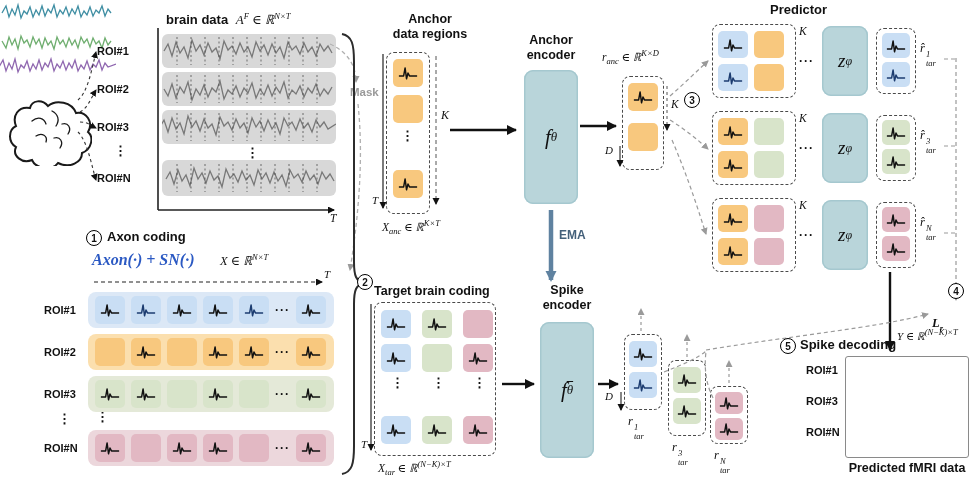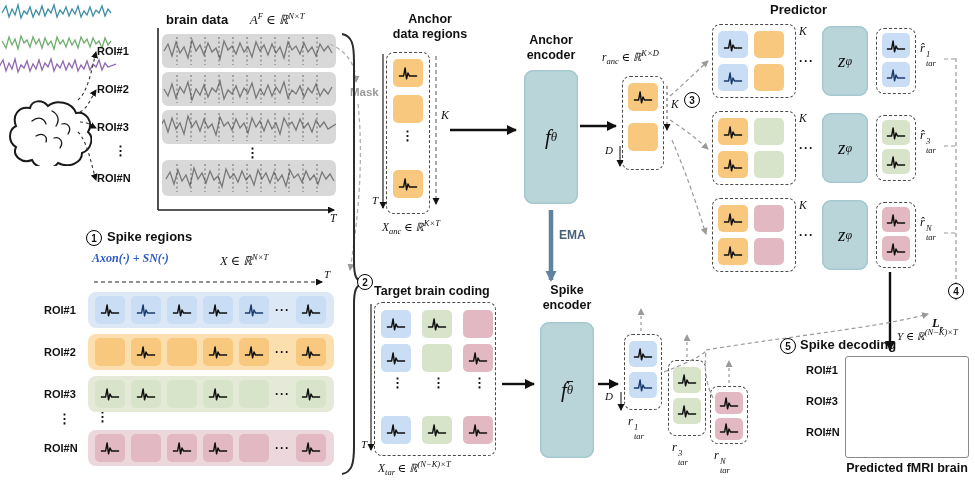--- a/index.html
+++ b/index.html
@@ -125,21 +125,21 @@
 </g>
 </svg>
 
 <svg class="abs" style="left:2px;top:66px" width="90" height="100" viewBox="0 0 90 100">
   <path d="M28,42 C16,40 10,50 14,60 C6,64 6,76 14,81 C10,90 20,98 30,94 C34,103 50,105 56,97 C68,103 80,96 80,87 C90,83 92,71 86,66 C92,56 84,45 74,47 C70,36 54,33 46,40 C40,33 30,34 28,42 Z" fill="#fff" stroke="#1a1a1a" stroke-width="2"></path>
   <path d="M30,55 C36,50 42,52 44,58 M50,45 C56,48 58,54 54,60 M60,58 C66,56 70,62 66,68 M34,70 C40,66 46,70 44,76 M52,72 C58,70 62,76 58,82" fill="none" stroke="#1a1a1a" stroke-width="1.3" stroke-linecap="round"></path>
 </svg>
 
 <div class="abs nw" style="left:166px;top:10px;font-size:13px">
   <span class="b">brain data</span>
-  <span class="m" style="margin-left:18px"><span>A</span><sup>F</sup> <span>∈ ℝ</span><sup>N×T</sup></span>
+  <span class="m" style="margin-left:4px"><span>A</span><sup>F</sup> <span>∈ ℝ</span><sup>N×T</sup></span>
 </div>
 
 <div class="lab" style="left:97px;top:45px">ROI#1</div>
 <div class="lab" style="left:97px;top:83px">ROI#2</div>
 <div class="lab" style="left:97px;top:121px">ROI#3</div>
 <div class="vd" style="left:114px;top:144px">⋮</div>
 <div class="lab" style="left:97px;top:172px">ROI#N</div>
 
 <div class="gray-row" style="left:162px;top:34px;width:174px;height:34px">
   <svg width="174" height="34" viewBox="0 0 174 34">
@@ -169,22 +169,22 @@
         <g transform="translate(2,1)">
           <path class="wav" d="M2,17 L6,10 L10,22 L14,8 L18,19 L22,13 L26,24 L30,6 L34,17 L38,11 L42,21 L46,9 L50,18 L54,14 L58,25 L62,7 L66,16 L70,12 L74,20 L78,9 L82,18 L86,13 L90,23 L94,8 L98,17 L102,11 L106,21 L110,10 L114,19 L118,13 L122,24 L126,8 L130,16 L134,12 L138,20 L142,9 L146,18 L150,13 L154,22 L158,10 L162,17 L166,12 L170,19"></path>
         </g>
         <path class="vlines" d="M15,3 V31 M29,3 V31 M43,3 V31 M57,3 V31 M71,3 V31 M85,3 V31 M99,3 V31 M113,3 V31 M127,3 V31 M141,3 V31 M155,3 V31"></path>
       </svg>
 </div>
 <span class="abs m" style="left:330px;top:212px;font-size:11.5px">T</span>
 <span class="abs b" style="left:350px;top:86px;font-size:11.5px;color:#9a9a9a">Mask</span>
 
 <div class="circ" style="left:86px;top:230px">1</div>
-<span class="abs b nw" style="left:107px;top:229px;font-size:13px">Spike regions</span>
-<span class="abs m b nw" style="left:92px;top:251px;font-size:12px;color:#2b59c3">Axon(·) + SN(·)</span>
+<span class="abs b nw" style="left:107px;top:229px;font-size:13px">Axon coding</span>
+<span class="abs m b nw" style="left:92px;top:251px;font-size:16px;color:#2b59c3">Axon(·) + SN(·)</span>
 <span class="abs m nw" style="left:220px;top:252px;font-size:12.5px"><span>X</span> <span>∈ ℝ</span><sup>N×T</sup></span>
 <span class="abs m" style="left:324px;top:268px;font-size:11px">T</span>
 
 <div class="lab" style="left:44px;top:304px">ROI#1</div>
 <div class="lab" style="left:44px;top:346px">ROI#2</div>
 <div class="lab" style="left:44px;top:388px">ROI#3</div>
 <div class="vd" style="left:58px;top:412px">⋮</div>
 <div class="lab" style="left:44px;top:442px">ROI#N</div>
 <div class="vd" style="left:96px;top:410px">⋮</div>
 
@@ -573,15 +573,15 @@
         </g>
       </svg>
 </div>
 <div class="dec-row" style="left:849px;top:422px;width:116px;height:27px">
   <svg width="116" height="27" viewBox="0 0 116 27">
         <g transform="translate(-3,0)">
           <path class="dwav" stroke="#9068b0" d="M2,13 L6,6 L9,17 L12,9 L15,15 L18,5 L21,18 L24,11 L27,14 L30,7 L33,17 L36,10 L39,15 L42,6 L45,16 L48,9 L51,13 L54,5 L57,17 L60,10 L63,14 L66,7 L69,16 L72,9 L75,14 L78,6 L81,17 L84,11 L87,15 L90,7 L93,16 L96,10 L99,13 L102,6 L105,16 L108,9 L111,13 L119,10"></path>
         </g>
       </svg>
 </div>
-<div class="abs b ctr nw" style="left:843px;top:461px;width:128px;font-size:12.5px">Predicted fMRI brain</div>
+<div class="abs b ctr nw" style="left:843px;top:461px;width:128px;font-size:12.5px">Predicted fMRI data</div>
 
 </div>
 
 </body></html>

